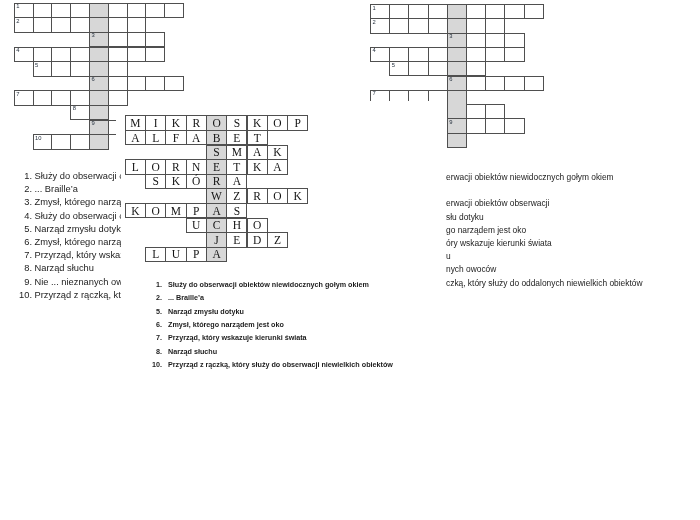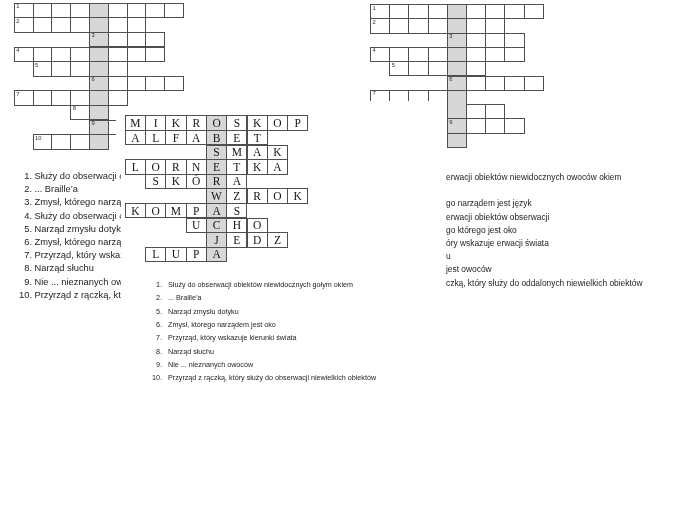--- a/index.html
+++ b/index.html
@@ -20,21 +20,21 @@
   .strip{position:absolute;box-sizing:border-box;border-left:1px solid #4f4f4f;border-right:1px solid #4f4f4f;}
   .stub{position:absolute;box-sizing:border-box;border-top:1px solid #4f4f4f;border-bottom:1px solid #4f4f4f;}
   
   .list{position:absolute;color:#1c1c1c;}
   .clue-line{white-space:nowrap;}
   .clue-num{display:inline-block;text-align:right;}
   .list-left{left:19px;top:170px;width:102px;overflow:hidden;font-size:9.3px;}
   .list-left .clue-line{height:13.2px;line-height:12px;}
   .list-left .clue-num{width:13px;margin-right:2.5px;}
   .list-middle{left:138px;top:279px;font-size:7.2px;}
-  .list-middle .clue-line{height:13.35px;line-height:11.5px;}
+  .list-middle .clue-line{height:13.35px;line-height:11.5px;font-weight:bold;}
   .list-middle .clue-num{width:24px;margin-right:6px;}
   .list-right{left:446px;top:171px;font-size:8.4px;}
   .list-right .clue-line{height:13.2px;line-height:12px;}
 </style>
 </head>
 <body>
 
 <div class="grid" id="grid-left">
     <div class="strip" style="left: 89px; top: 2.7px; width: 19.8px; height: 147px; background: rgb(215, 215, 215); border-color: rgb(79, 79, 79);"></div>
     <div class="cell" style="left: 13.8px; top: 2.7px; width: 19.8px; height: 15.6px; border-color: rgb(79, 79, 79);">
@@ -365,27 +365,26 @@
   <div class="clue-line"><span class="clue-num">10.</span><span class="clue-text">Przyrząd z rączką, który służy do obserwacji niewielkich obiektów</span></div>
 </div>
 
 <div class="list list-middle">
   <div class="clue-line"><span class="clue-num">1.</span><span class="clue-text">Służy do obserwacji obiektów niewidocznych gołym okiem</span></div>
   <div class="clue-line"><span class="clue-num">2.</span><span class="clue-text">... Braille’a</span></div>
   <div class="clue-line"><span class="clue-num">5.</span><span class="clue-text">Narząd zmysłu dotyku</span></div>
   <div class="clue-line"><span class="clue-num">6.</span><span class="clue-text">Zmysł, którego narządem jest oko</span></div>
   <div class="clue-line"><span class="clue-num">7.</span><span class="clue-text">Przyrząd, który wskazuje kierunki świata</span></div>
   <div class="clue-line"><span class="clue-num">8.</span><span class="clue-text">Narząd słuchu</span></div>
-  <div class="clue-line"><span class="clue-num">9.</span><span class="clue-text">Nie ... nieznanych owoców</span></div>
   <div class="clue-line"><span class="clue-num">10.</span><span class="clue-text">Przyrząd z rączką, który służy do obserwacji niewielkich obiektów</span></div>
 </div>
 
 <div class="list list-right">
-  <div class="clue-line"><span class="clue-text">erwacji obiektów niewidocznych owoców okiem</span></div>
+  <div class="clue-line"><span class="clue-text">erwacji obiektów niewidocznych gołym okiem</span></div>
   <div class="clue-line"><span class="clue-text"></span></div>
-  <div class="clue-line"><span class="clue-text">go narządem jest język</span></div>
   <div class="clue-line"><span class="clue-text">erwacji obiektów obserwacji</span></div>
-  <div class="clue-line"><span class="clue-text">go którego jest oko</span></div>
-  <div class="clue-line"><span class="clue-text">óry wskazuje erwacji świata</span></div>
+  <div class="clue-line"><span class="clue-text">słu dotyku</span></div>
+  <div class="clue-line"><span class="clue-text">go narządem jest oko</span></div>
+  <div class="clue-line"><span class="clue-text">óry wskazuje kierunki świata</span></div>
   <div class="clue-line"><span class="clue-text">u</span></div>
-  <div class="clue-line"><span class="clue-text">jest owoców</span></div>
+  <div class="clue-line"><span class="clue-text">nych owoców</span></div>
   <div class="clue-line"><span class="clue-text">czką, który służy do oddalonych niewielkich obiektów</span></div>
 </div>
 
 </body></html>

